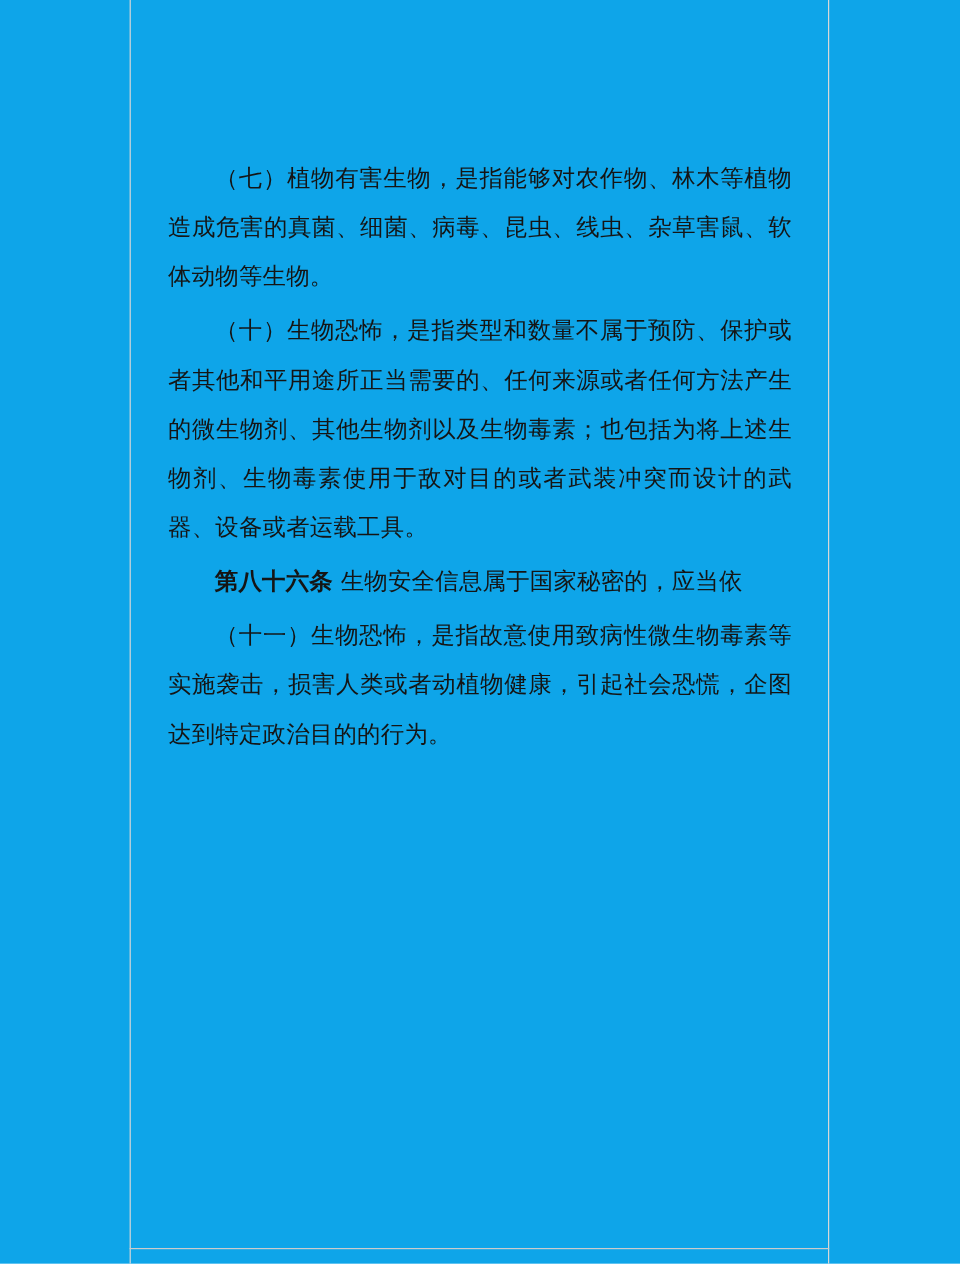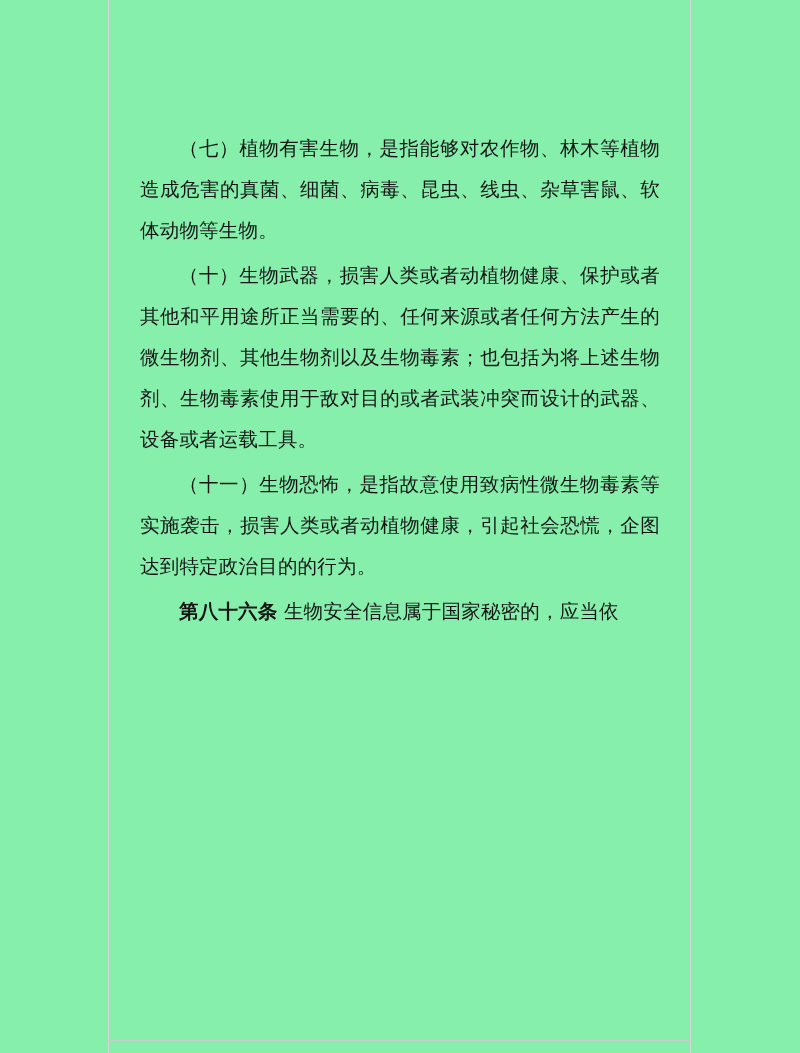--- a/index.html
+++ b/index.html
@@ -11,21 +11,21 @@
     width: 800px;
     height: 1053px;
     position: relative;
     font-family: "Liberation Sans", sans-serif;
     color: #1a1a1a;
     overflow: hidden;
   }
   .page {
     position: absolute;
     inset: 0;
-    background: #86efac;
+    background: #0ea5e9;
   }
   
   .edge-rule-left {
     position: absolute;
     left: 108px;
     top: 0;
     width: 1px;
     height: 1053px;
     background: #d8d8d8;
   }
@@ -77,23 +77,23 @@
 
   <div class="edge-rule-left"></div>
   <div class="edge-rule-right"></div>
 
   <div class="content">
 
     <p class="para">（七）植物有害生物，是指能够对农作物、林木等植物造成危害的真菌、细菌、病毒、昆虫、线虫、杂草害鼠、软体动物等生物。</p>
 
 
 
-    <p class="para">（十）生物武器，损害人类或者动植物健康、保护或者其他和平用途所正当需要的、任何来源或者任何方法产生的微生物剂、其他生物剂以及生物毒素；也包括为将上述生物剂、生物毒素使用于敌对目的或者武装冲突而设计的武器、设备或者运载工具。</p>
+    <p class="para">（十）生物恐怖，是指类型和数量不属于预防、保护或者其他和平用途所正当需要的、任何来源或者任何方法产生的微生物剂、其他生物剂以及生物毒素；也包括为将上述生物剂、生物毒素使用于敌对目的或者武装冲突而设计的武器、设备或者运载工具。</p>
+
+    <p class="para article"><span class="art-num">第八十六条</span><span>&nbsp;</span><span>生物安全信息属于国家秘密的，应当依</span></p>
 
     <p class="para">（十一）生物恐怖，是指故意使用致病性微生物毒素等实施袭击，损害人类或者动植物健康，引起社会恐慌，企图达到特定政治目的的行为。</p>
-
-    <p class="para article"><span class="art-num">第八十六条</span><span>&nbsp;</span><span>生物安全信息属于国家秘密的，应当依</span></p>
 
   </div>
 
   <div class="footer-rule"></div>
 
 </div>
 
 </body></html>

